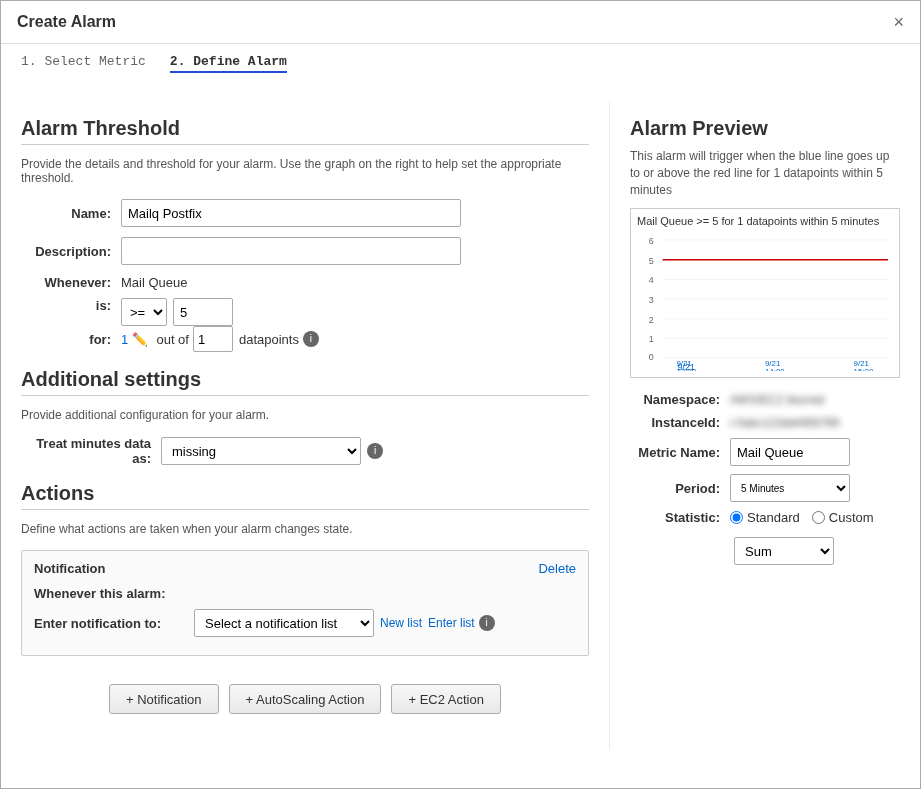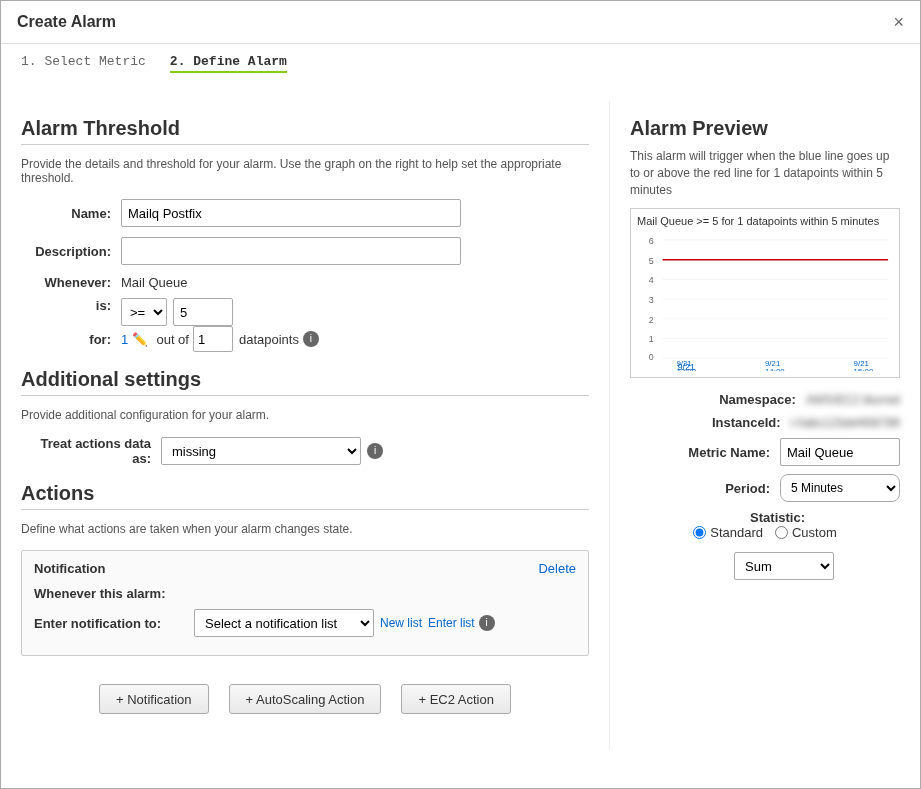--- a/index.html
+++ b/index.html
@@ -64,21 +64,21 @@
       font-size: 13px;
       color: #666;
       cursor: pointer;
       padding-bottom: 2px;
       font-family: Liberation Mono, monospace;
     }
 
     .step.active {
       font-weight: bold;
       color: #333;
-      border-bottom: 2px solid #84cc16;
+      border-bottom: 2px solid #1d4ed8;
     }
 
     
     .section-title {
       font-size: 20px;
       font-weight: bold;
       margin-bottom: 4px;
     }
 
     .section-divider {
@@ -292,21 +292,21 @@
       color: #0066cc;
       cursor: pointer;
       font-size: 12px;
       margin-left: 6px;
     }
 
     
     .footer-buttons {
       display: flex;
       justify-content: center;
-      gap: 20px;
+      gap: 10px;
       padding: 16px 20px 20px 20px;
     }
 
     .btn-secondary {
       height: 30px;
       padding: 0 16px;
       border: 1px solid #aaa;
       background: linear-gradient(to bottom, #f8f8f8, #e8e8e8);
       border-radius: 3px;
       cursor: pointer;
@@ -350,21 +350,20 @@
     .chart-svg {
       width: 100%;
       height: 100%;
     }
 
     
     .meta-row {
       display: flex;
       align-items: center;
       margin-bottom: 8px;
-      justify-content: flex-end;
     }
 
     .meta-label {
       width: 100px;
       text-align: right;
       padding-right: 10px;
       font-weight: bold;
       font-size: 13px;
     }
 
@@ -375,30 +374,29 @@
       padding: 4px 6px;
       font-size: 13px;
       border-radius: 2px;
     }
 
     .period-select {
       height: 28px;
       width: 120px;
       border: 1px solid #aaa;
       padding: 2px 6px;
-      font-size: 12px;
-      border-radius: 8px;
+      font-size: 10px;
+      border-radius: 2px;
       background: #fff;
     }
 
     .statistic-row {
       display: flex;
       align-items: center;
       margin-bottom: 8px;
-      flex-direction: column;
     }
 
     .radio-group {
       display: flex;
       gap: 12px;
       align-items: center;
     }
 
     .radio-option {
       display: flex;
@@ -487,21 +485,21 @@
           <span class="info-icon">i</span>
         </div>
       </div>
 
       <div>
         <h3 class="section-title">Additional settings</h3>
         <hr class="section-divider">
         <p class="section-desc">Provide additional configuration for your alarm.</p>
 
         <div class="treat-missing-row">
-          <label class="treat-label">Treat actions data as:</label>
+          <label class="treat-label">Treat minutes data as:</label>
           <select class="select-medium">
             <option value="missing" selected="">missing</option>
             <option value="notBreaching">notBreaching</option>
             <option value="breaching">breaching</option>
             <option value="ignore">ignore</option>
           </select>
           <span class="info-icon" style="margin-left:6px;">i</span>
         </div>
       </div>
 

